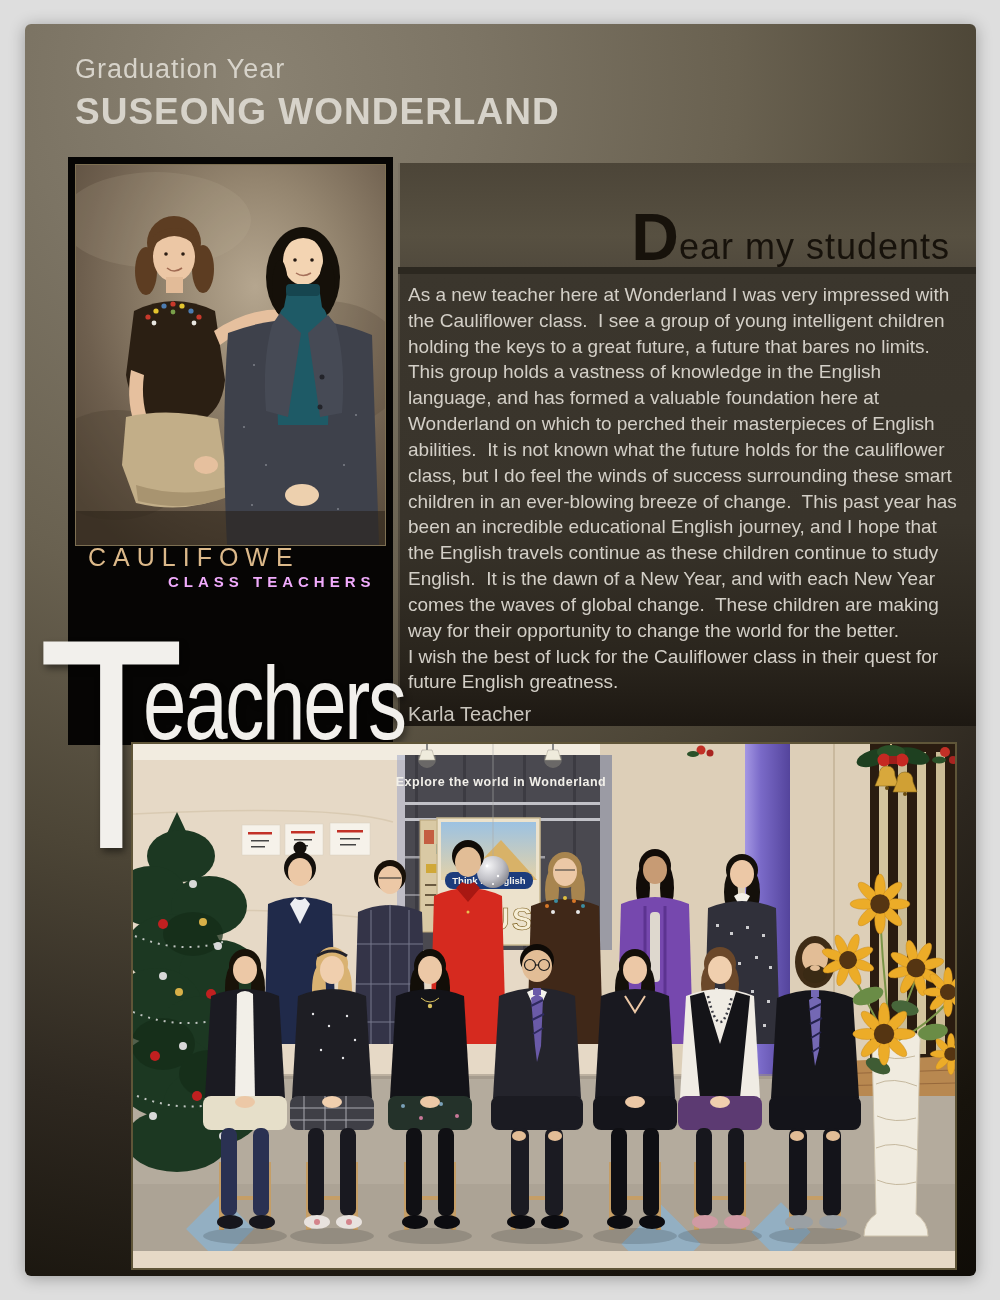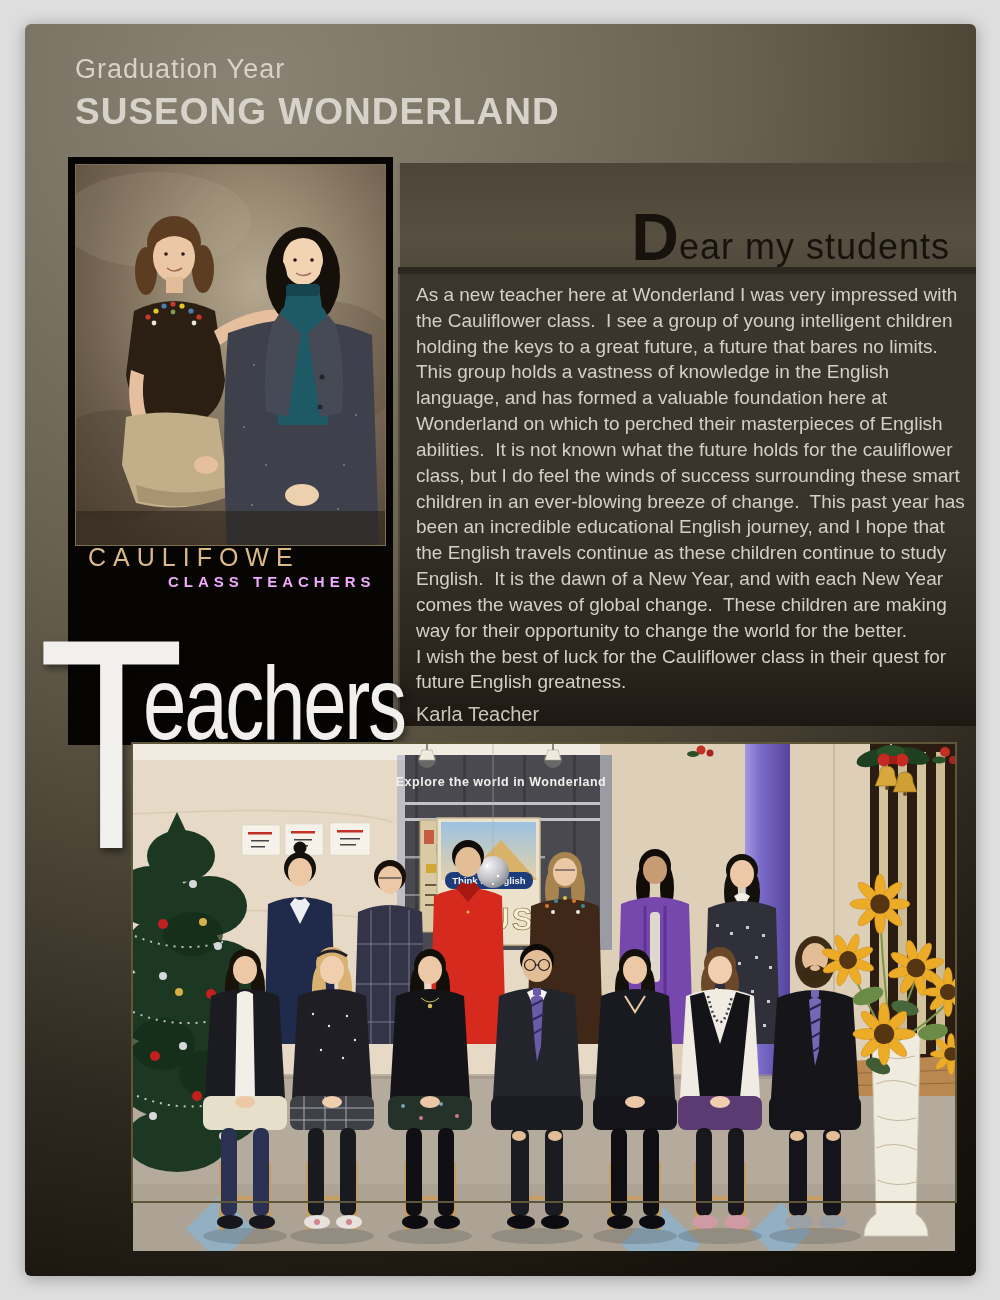--- a/index.html
+++ b/index.html
@@ -20,30 +20,30 @@
   
   .letter-head{position:absolute;left:373px;top:139px;width:578px;height:104px;
     background:linear-gradient(180deg,#4c4538 0%,#575041 70%,#514a3d 100%);
     border-left:2px solid #7a7263;display:flex;justify-content:flex-end;align-items:flex-end;
     padding:0 26px 4px 0;box-sizing:border-box;color:#17120b;}
   .letter-head .big-d{font-size:66px;line-height:.78;font-weight:600;}
   .letter-head .head-rest{font-size:36px;font-weight:400;letter-spacing:1px;line-height:.9;}
   .letter-sep{position:absolute;left:373px;top:243px;width:578px;height:7px;background:#2c2820;}
   .letter-body{position:absolute;left:373px;top:250px;width:578px;height:452px;box-sizing:border-box;
     background:linear-gradient(180deg,#3b362d 0%,#39342b 55%,#2a251d 85%,#1d1812 100%);
-    border-left:2px solid rgba(150,140,120,.25);padding:8px 10px 0 16px;}
+    border-left:2px solid rgba(150,140,120,.25);padding:8px 10px 0 8px;}
   .letter-body p{margin:0;color:#d3cfc7;font-size:19px;line-height:1.36;white-space:pre-wrap;}
   .signature{margin-top:8px;color:#c9c5bd;font-size:20px;}
   
   .big-t{position:absolute;left:13px;top:570px;font-size:300px;line-height:1;color:#f2f0ec;
     transform:scaleX(.8);transform-origin:0 0;text-shadow:3px 4px 8px rgba(0,0,0,.45);}
   .sec-rest{position:absolute;left:118px;top:627px;font-size:104px;line-height:1;color:#f2f0ec;
     letter-spacing:-3px;transform:scaleX(.75);transform-origin:0 0;text-shadow:3px 4px 8px rgba(0,0,0,.45);}
   
-  .group-photo{position:absolute;left:108px;top:720px;width:822px;height:457px;
+  .group-photo{position:absolute;left:108px;top:720px;width:822px;height:524px;
     outline:2px solid #5f5538;background:#e6d9c6;}
   svg{display:block;}
   text{font-family:"Liberation Sans",sans-serif;}
 </style>
 </head>
 <body>
 
 <div class="canvas">
 <div class="page">
 

